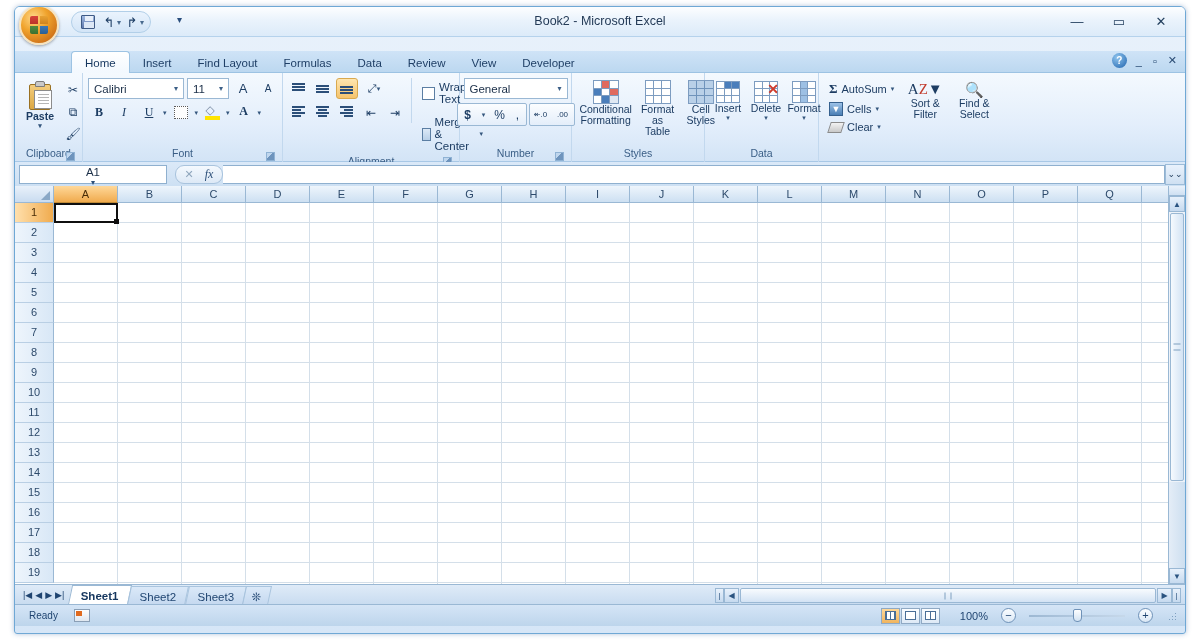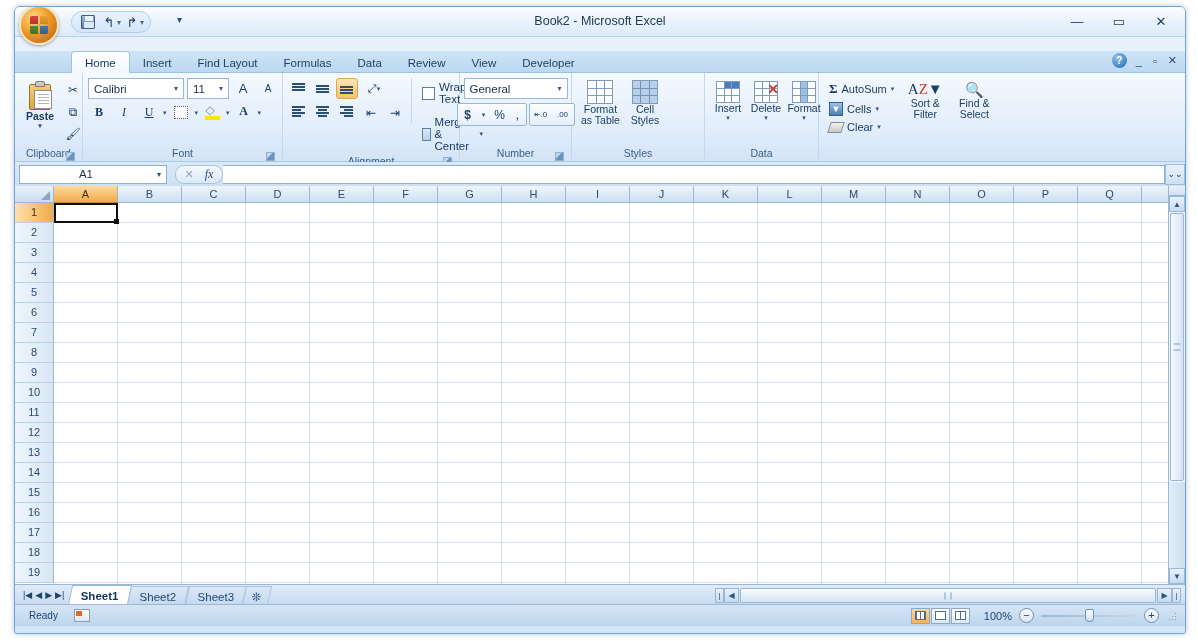--- a/index.html
+++ b/index.html
@@ -167,21 +167,21 @@
   .sum-ico { font-size:13px; font-weight:bold; color:#1d3d63; font-family:"Liberation Serif",serif; }
   .fill-arrow { width:14px; height:14px; background:linear-gradient(#9cc2e8,#4b7fb5);
     border:1px solid #36618f; color:#fff; font-size:9px; display:flex; align-items:center; justify-content:center; }
   .eraser { width:14px; height:11px; background:linear-gradient(#f2f2f2,#c9c9c9);
     border:1px solid #8b8b8b; transform:skewX(-18deg); }
 
   
   .fbar { height:24px; display:flex; align-items:center; padding:2px 0 2px 4px;
     background: linear-gradient(to bottom,#dbe9f8,#cde0f3); position:relative; }
   .namebox { width:148px; height:19px; background:#fff; border:1px solid #8fb0cf;
-    display:flex; align-items:center; font-size:11.5px; color:#1a2e47; }
+    display:flex; align-items:center; font-size:11.5px; color:#1a2e47;flex-direction:column; }
   .namebox .nv { flex:1; text-align:center; }
   .namebox .nd { width:14px; text-align:center; font-size:8px; color:#2c4f79; cursor:pointer; }
   .fsep { width:8px; }
   .fbtns { display:flex; align-items:center; gap:0; height:19px;
     background:linear-gradient(#f4f9fe,#dde9f6); border:1px solid #a8c3dd; border-radius:9px; padding:0 3px; }
   .fb-i { width:20px; text-align:center; font-size:11px; color:#8fa6bd; cursor:pointer; }
   .fb-i.fx { font-style:italic; font-family:"Liberation Serif",serif; color:#2c4f79; font-size:12px; }
   .finput { flex:1; height:19px; background:#fff; border:1px solid #8fb0cf; border-left:none;
     margin-right:0; font-size:12px; color:#111; padding-left:4px; display:flex; align-items:center; }
   .fexpand { width:20px; height:21px; display:flex; align-items:center; justify-content:center;
@@ -251,21 +251,21 @@
     border-radius:2px; margin:0 1px; position:relative; cursor:pointer; }
   .hs-thumb::after { content:""; position:absolute; left:50%; top:50%; transform:translate(-50%,-50%);
     width:5px; height:7px; border-left:1px solid #7e9fc0; border-right:1px solid #7e9fc0; }
 
   .statusbar { height:22px; display:flex; align-items:center; position:relative;
     background:linear-gradient(to bottom,#d5e5f6,#bdd5ec); border-top:1px solid #9ab8d4; }
   .status-text { font-size:10px; color:#1f4470; padding-left:14px; }
   .rec-ico { width:16px; height:13px; margin-left:16px; background:linear-gradient(#fdfdfd,#dfe7f0);
     border:1px solid #8a9fb6; position:relative; cursor:pointer; }
   .rec-ico::after { content:""; position:absolute; left:1px; top:1px; width:6px; height:5px; background:#e06a1e; }
-  .status-right { position:absolute; right:8px; display:flex; align-items:center; gap:7px; }
+  .status-right { position:absolute; right:8px; display:flex; align-items:center; gap:13px; }
   .viewbtns { display:flex; gap:1px; border:1px solid transparent; }
   .vb { width:19px; height:16px; border:1px solid #8fa9c4; background:linear-gradient(#fbfdff,#dde9f6);
     display:flex; align-items:center; justify-content:center; cursor:pointer; }
   .vb.active { background:linear-gradient(#ffd899,#f0b45e); }
   .vb i { display:block; width:11px; height:9px; border:1px solid #4a6e96; }
   .zoom-lbl { font-size:11px; color:#1f4470; min-width:34px; text-align:right; }
   .zcirc { width:15px; height:15px; border-radius:50%; border:1px solid #6f92b8;
     background:linear-gradient(#fbfdff,#d9e7f5); display:flex; align-items:center; justify-content:center;
     font-size:11px; color:#1f4470; cursor:pointer; line-height:1; }
   .ztrack { width:96px; height:15px; position:relative; cursor:pointer; }
@@ -501,20 +501,35 @@
         <span class="dlg-launch"></span>
       </div>
     </div>
 
     <div class="group grp-styles">
       <div class="group-body">
         <div class="styles-row">
           <div class="btn sty-btn">
             <span class="minigrid">
               <div></div>
+                <div style="background:#e06a5e"></div>
+                <div></div>
+              <div style="background:#4a7ebb"></div>
+                <div></div>
+                <div style="background:#e06a5e"></div>
+              <div></div>
+                <div style="background:#4a7ebb"></div>
+                <div style="background:#dfe8f3"></div>
+            </span>
+            <span class="btn-lbl">Conditional</span>
+            <span class="btn-lbl">Formatting</span>
+          </div>
+          <div class="btn sty-btn">
+            <span class="minigrid">
+              <div></div>
                 <div></div>
                 <div></div>
                 <div></div>
                 <div></div>
                 <div></div>
                 <div></div>
                 <div></div>
                 <div></div>
             </span>
             <span class="btn-lbl">Format</span>

